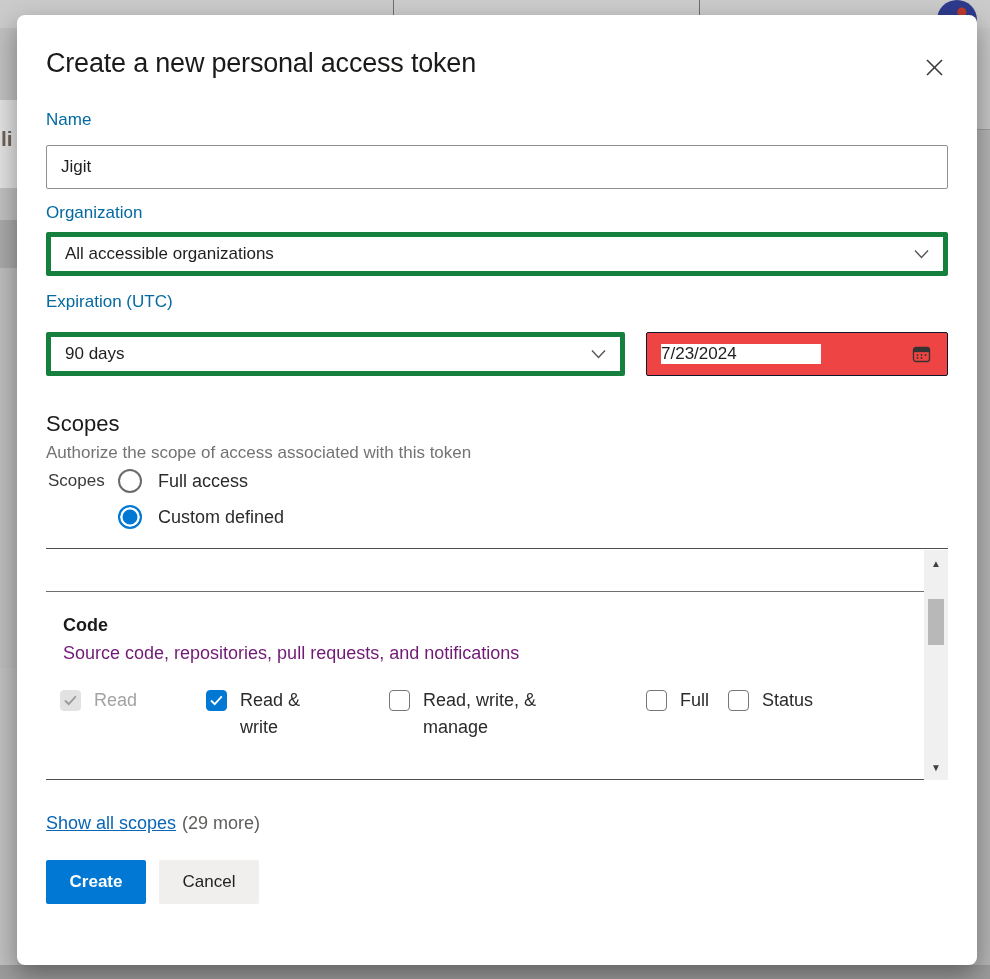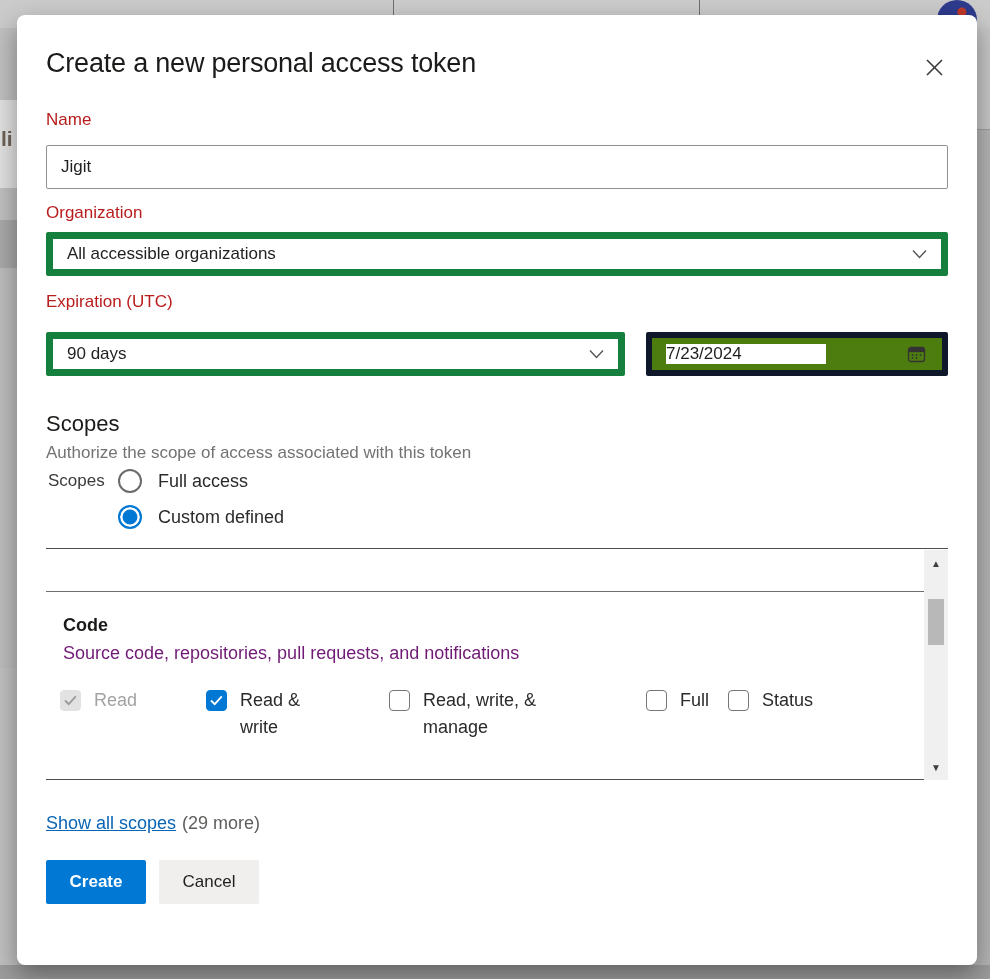--- a/index.html
+++ b/index.html
@@ -33,40 +33,40 @@
     position:absolute; left:17px; top:15px; width:960px; height:950px;
     background:#ffffff; border-radius:8px;
     box-shadow: 0 10px 26px rgba(0,0,0,0.38);
     padding: 33px 29px 0 29px;
   }
   .dialog-header { display:flex; justify-content:space-between; align-items:flex-start; }
   .dialog-title { font-size:27px; font-weight:400; color:#1b1a19; letter-spacing:-0.2px; }
   .close-btn { background:none; border:none; cursor:pointer; padding:4px; margin-top:6px; line-height:0; }
   .close-btn svg { stroke:#3b3a39; }
 
-  .field-label { font-size:17px; color:#b91c1c; }
+  .field-label { font-size:17px; color:#0369a1; }
   .lbl-name { margin-top:29px; }
   .text-input {
     margin-top:15px; width:100%; height:44px;
     border:1px solid #919191; border-radius:2px;
     font-family:"Liberation Sans",sans-serif; font-size:17px; color:#201f1e;
     padding:0 14px; background:#fff; display:block;
   }
   .lbl-org { margin-top:14px; }
   .select-box {
     margin-top:9px; width:100%; height:44px;
-    border:7px solid #15803d; border-radius:2px; background:#fff;
+    border:5px solid #15803d; border-radius:2px; background:#fff;
     display:flex; align-items:center; justify-content:space-between;
     padding:0 14px; font-size:17px; color:#201f1e; cursor:pointer;
   }
   .lbl-exp { margin-top:16px; }
   .exp-row { margin-top:20px; display:flex; gap:21px;border-radius:16px; }
   .exp-select { width:579px; margin-top:0; }
   .date-box {
-    flex:1; height:44px; border:6px solid #0f172a; border-radius:2px; background:#4d7c0f;
+    flex:1; height:44px; border:1px solid #0f172a; border-radius:2px; background:#ef4444;
     display:flex; align-items:center; justify-content:space-between; padding:0 14px;
   }
   .date-box input {
     border:none; outline:none; font-family:"Liberation Sans",sans-serif;
     font-size:17px; color:#201f1e; width:160px;
   }
   .icon-btn { background:none; border:none; cursor:pointer; line-height:0; padding:2px; }
 
   .scopes-heading { margin-top:35px; font-size:22px; font-weight:400; color:#1b1a19; }
   .scopes-desc { margin-top:6px; font-size:17px; color:#737373; }

